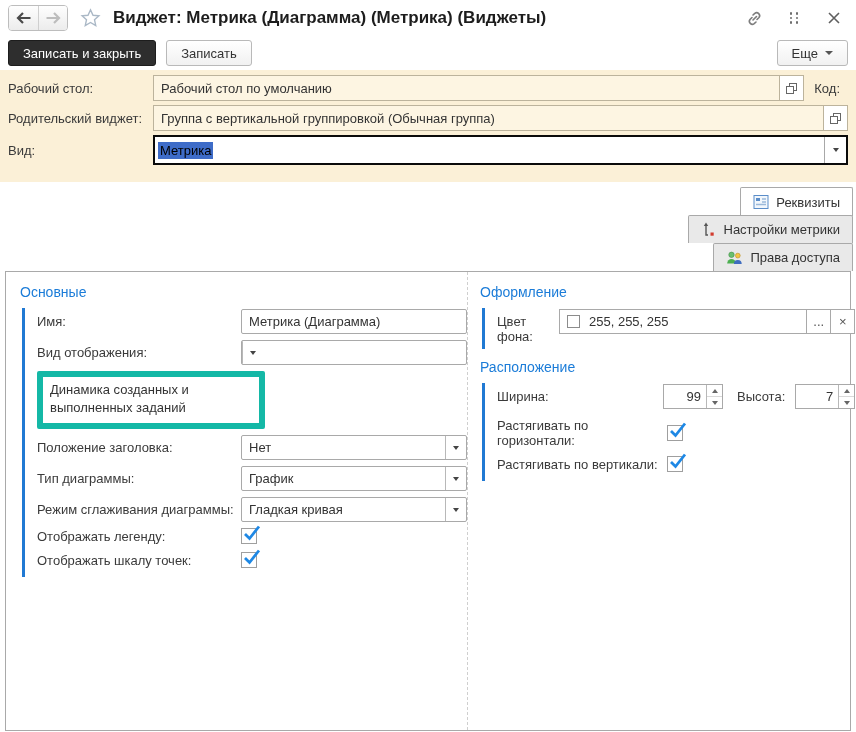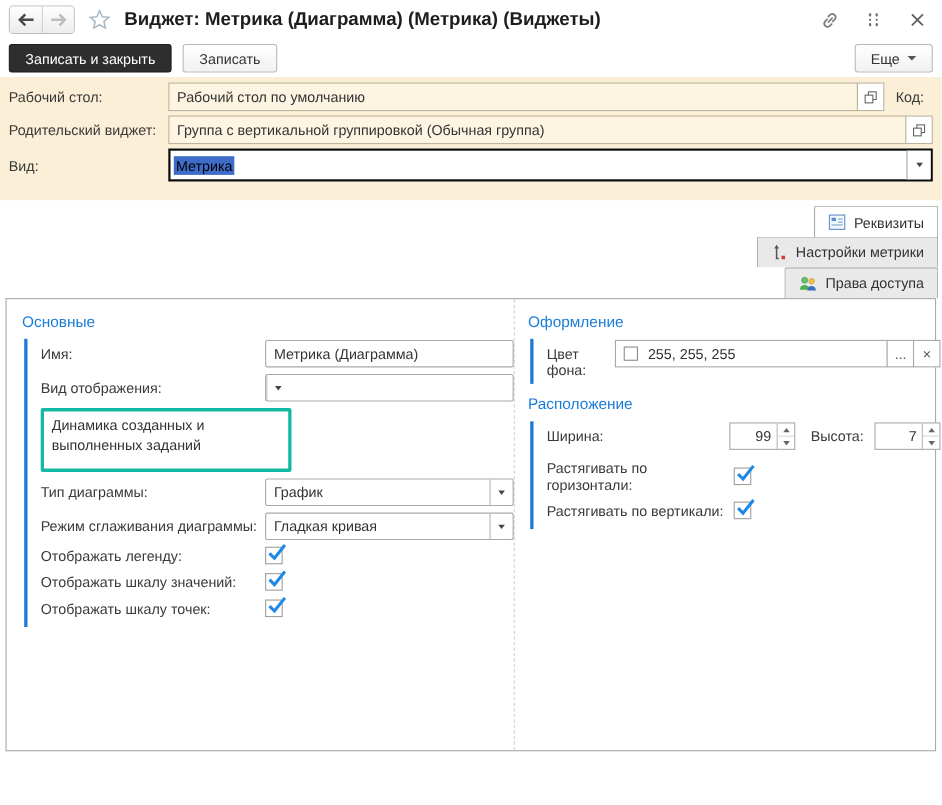--- a/index.html
+++ b/index.html
@@ -50,36 +50,36 @@
     border-top:4.5px solid #444; }
 
   
   .tabs { display:flex; align-items:flex-end; padding-left:5px; margin-top:5px; position:relative; z-index:2;flex-direction:column; }
   .tab { display:flex; align-items:center; gap:7px; height:28px; padding:0 12px;
     border:1px solid #a9a9a9; border-bottom:none; background:#e9e9e9; margin-right:3px;
     border-radius:2px 2px 0 0; color:#333; cursor:pointer; }
   .tab.active { background:#fff; height:29px; margin-bottom:-1px; }
 
   
-  .panel { margin:0 5px; border:1px solid #a9a9a9; background:#fff; height:412px; display:flex; }
+  .panel { margin:0 5px; border:1px solid #a9a9a9; background:#fff; height:460px; display:flex; }
   .col-left { width:462px; border-right:1px dashed #cfcfcf; padding:10px 0 0 14px; }
   .col-right { flex:1; padding:10px 10px 0 12px; }
   .ghead { color:#1b7cd8; font-size:14px; margin:2px 0 8px 0; }
   .gbody { border-left:3px solid #2079d3; padding:1px 0 1px 12px; margin:0 0 10px 2px; }
   .frow { display:flex; align-items:flex-start; margin-bottom:6px; }
   .flabel { width:204px; flex-shrink:0; padding-top:5px; color:#3a3a3a; }
   .ctrl { width:228px; }
   .tinput { width:100%; height:25px; border:1px solid #a9a9a9; border-radius:2px; background:#fff;
     padding:0 7px; display:flex; align-items:center; white-space:nowrap; overflow:hidden; }
   .combo { width:100%; height:25px; border:1px solid #a9a9a9; border-radius:2px; background:#fff;
     display:flex; align-items:stretch; overflow:hidden; }
   .combo .cval { flex:1; display:flex; align-items:center; padding:0 7px; white-space:nowrap; overflow:hidden; }
   .combo .czone { width:21px; border-left:1px solid #b8b8b8; display:flex; align-items:center;
     justify-content:center; cursor:pointer; }
-  .tarea { width:100%; height:58px; border:3px solid #14b8a6; border-radius:2px; background:#fff;
+  .tarea { width:100%; height:58px; border:6px solid #14b8a6; border-radius:2px; background:#fff;
     padding:4px 7px; line-height:1.4; }
   .crow { display:flex; align-items:center; margin-bottom:8px; }
   .clabel { width:204px; flex-shrink:0; color:#3a3a3a; }
   .checkbox { width:16px; height:16px; border:1px solid #9f9f9f; background:#fff; position:relative;
     cursor:pointer; flex-shrink:0; }
   .tick { position:absolute; left:0px; top:-5px; }
 
   
   .rlabel-color { width:62px; flex-shrink:0; padding-top:5px; color:#3a3a3a; }
   .colorwrap { display:flex; flex:1; }
@@ -250,20 +250,31 @@
           </div>
         </div>
       </div>
 
       <div class="frow">
         <div class="ctrl">
             <div class="tarea">Динамика созданных и выполненных заданий</div>
           </div>
       </div>
 
+      <div class="frow">
+        <div class="flabel">Положение заголовка:</div>
+        <div class="ctrl">
+          <div class="combo">
+            <div class="cval">Нет</div>
+            <div class="czone">
+                <span class="dd-tri"></span>
+              </div>
+          </div>
+        </div>
+      </div>
 
       <div class="frow">
         <div class="flabel">Тип диаграммы:</div>
         <div class="ctrl">
           <div class="combo">
             <div class="cval">График</div>
             <div class="czone">
                 <span class="dd-tri"></span>
               </div>
           </div>
@@ -277,28 +288,20 @@
             <div class="cval">Гладкая кривая</div>
             <div class="czone">
                 <span class="dd-tri"></span>
               </div>
           </div>
         </div>
       </div>
 
       <div class="crow">
         <div class="clabel">Отображать легенду:</div>
-        <div class="checkbox">
-          <span class="tick"><svg width="19" height="19" viewBox="0 0 19 19">
-                <polyline points="3,10 7.5,14.5 17,2.5" fill="none" stroke="#1e88e5" stroke-width="2.8"></polyline>
-              </svg></span>
-        </div>
-      </div>
-      <div class="crow">
-        <div class="clabel">Отображать шкалу значений:</div>
         <div class="checkbox">
           <span class="tick"><svg width="19" height="19" viewBox="0 0 19 19">
                 <polyline points="3,10 7.5,14.5 17,2.5" fill="none" stroke="#1e88e5" stroke-width="2.8"></polyline>
               </svg></span>
         </div>
       </div>
       <div class="crow">
         <div class="clabel">Отображать шкалу точек:</div>
         <div class="checkbox">
           <span class="tick"><svg width="19" height="19" viewBox="0 0 19 19">

